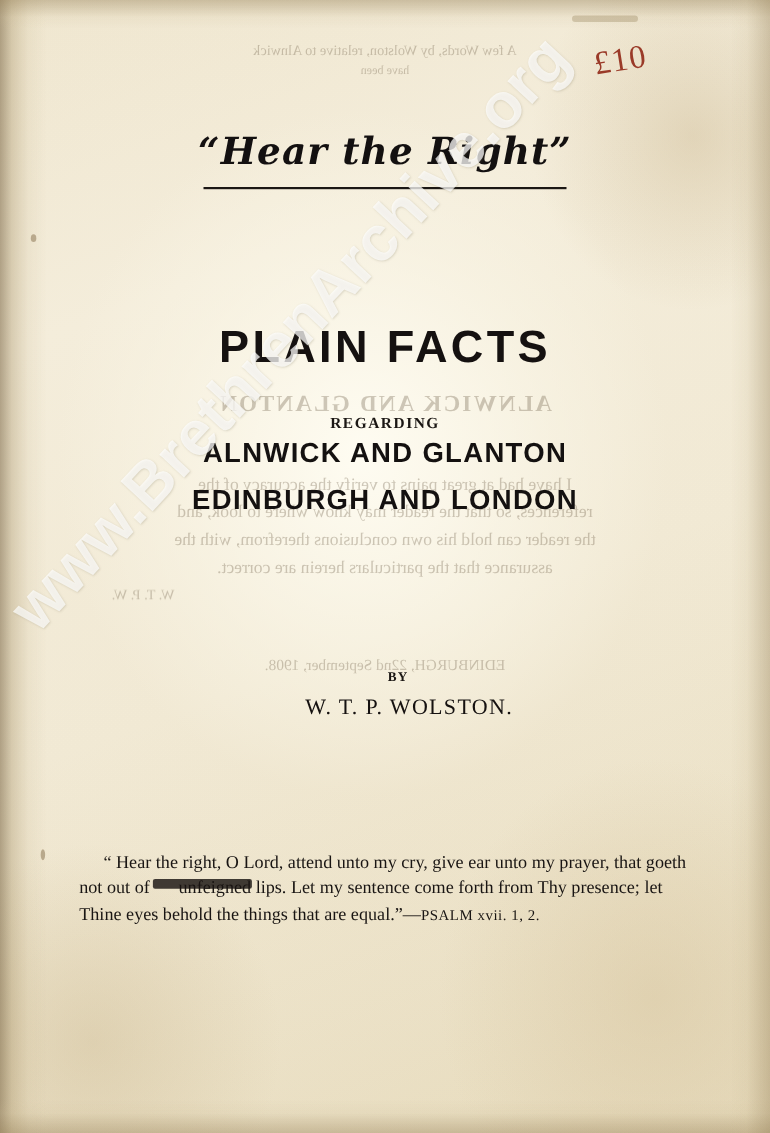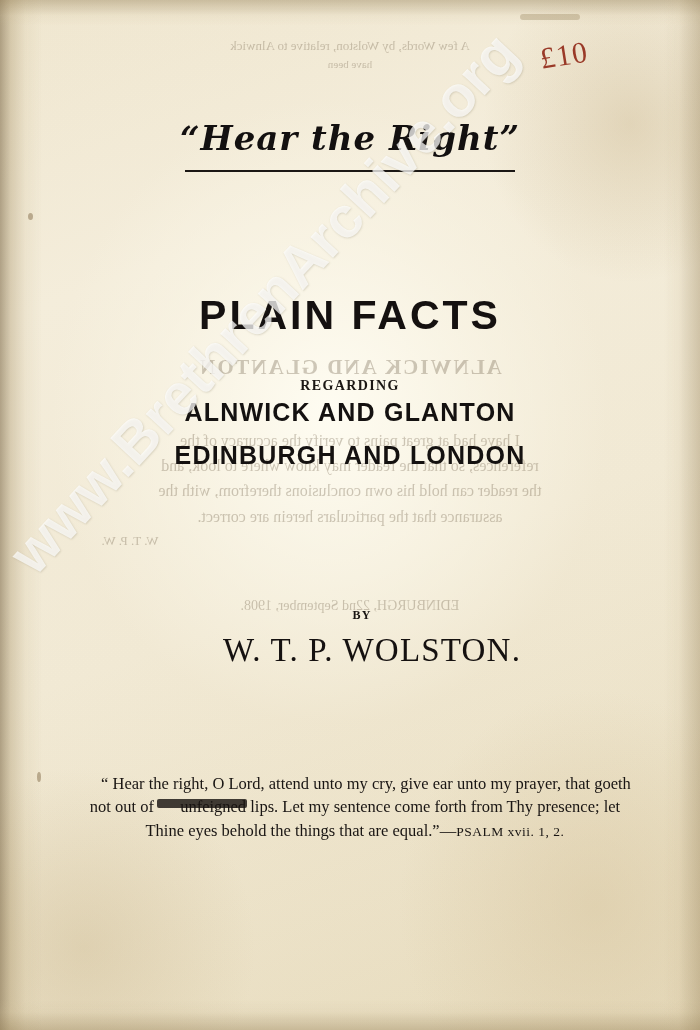--- a/index.html
+++ b/index.html
@@ -167,32 +167,32 @@
     letter-spacing: 1.2px;
     font-weight: bold;
     margin-left: 24px;
   }
 
   .author {
     position: absolute;
     top: 632px;
     left: 0; right: 0;
     font-family: "Liberation Serif", serif;
-    font-size: 33px;
+    font-size: 20px;
     letter-spacing: 1.2px;
     color: #151110;
     margin-left: 44px;
   }
 
   .epigraph {
     position: absolute;
     top: 772px;
     left: 72px;
     right: 62px;
-    text-align: center;
+    text-align: left;
     font-size: 16.5px;
     line-height: 1.42;
     color: #191513;
     text-indent: 22px;
   }
   .epigraph .smallcaps {
     font-size: 13.5px;
     letter-spacing: 0.5px;
   }
   .smudge {

